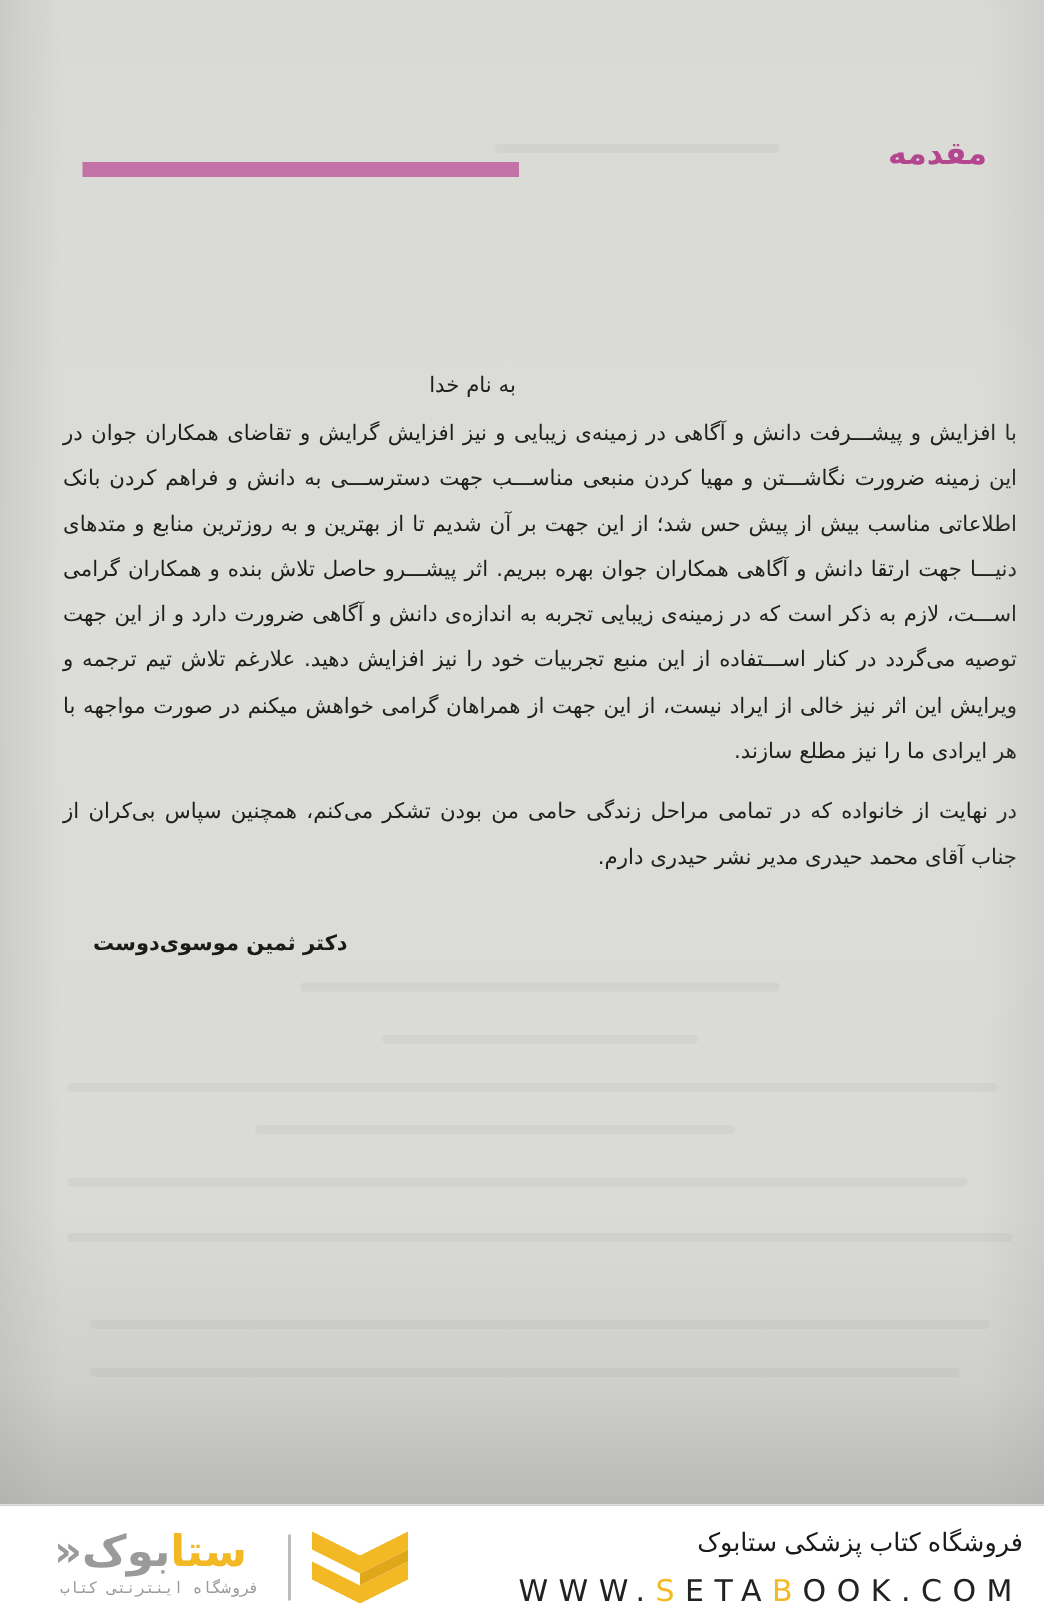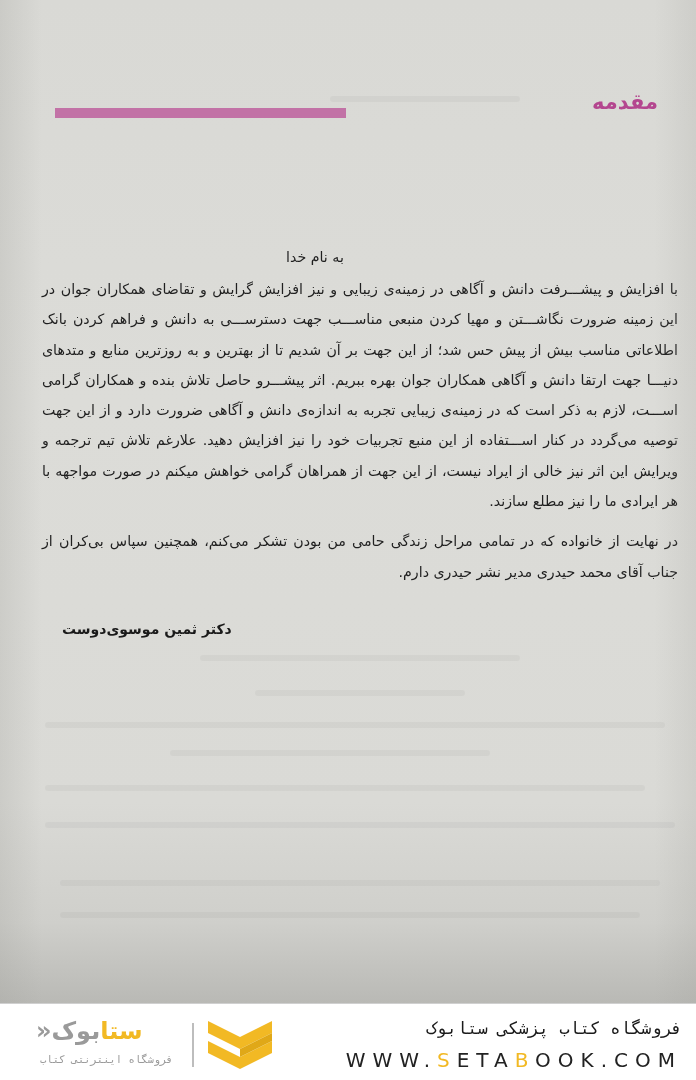--- a/index.html
+++ b/index.html
@@ -47,35 +47,35 @@
       position: absolute; left: 62px; top: 621px; direction: rtl;
       font-family: "DejaVu Sans", sans-serif; font-weight: bold; font-size: 14px; color: #1a1a1a;
     }
 
     .footer {
       position: absolute; left: 0; top: 1003px; width: 696px; height: 77px; background: #ffffff;
       border-top: 1px solid #d0d0d0;
     }
     .store-name {
       position: absolute; right: 14px; top: 14px; direction: rtl;
-      font-family: Liberation Mono, monospace; font-size: 17px; color: #1a1a1a;
+      font-family: Liberation Sans, sans-serif; font-size: 17px; color: #1a1a1a;
     }
     .store-url {
       position: absolute; right: 14px; top: 44px;
       font-family: "DejaVu Sans", sans-serif; font-size: 20px; letter-spacing: 7px; color: #222;
     }
     .store-url .hl { color: #f2b924; }
 
     .logo { position: absolute; left: 26px; top: 1017px; width: 250px; height: 56px; }
     .logo-text {
       position: absolute; left: 0; top: 0; width: 155px; height: 56px;
     }
     .logo-word {
       position: absolute; left: 10px; top: 0; font-family: "DejaVu Sans", sans-serif;
-      font-weight: bold; font-size: 24px; color: #9a9a9a; direction: rtl; text-align: center;
+      font-weight: bold; font-size: 29px; color: #9a9a9a; direction: rtl; text-align: center;
     }
     .logo-word .y { color: #f2b924; }
     .logo-tag {
       position: absolute; left: 14px; top: 36px; font-family: Liberation Mono, monospace;
       font-size: 10.5px; color: #9a9a9a; direction: rtl;
     }
     .logo-sep { position: absolute; left: 166px; top: 6px; width: 2px; height: 44px; background: #bdbdbd; }
     .logo-mark { position: absolute; left: 180px; top: 2px; width: 68px; height: 52px; }
   </style>
 </head>

